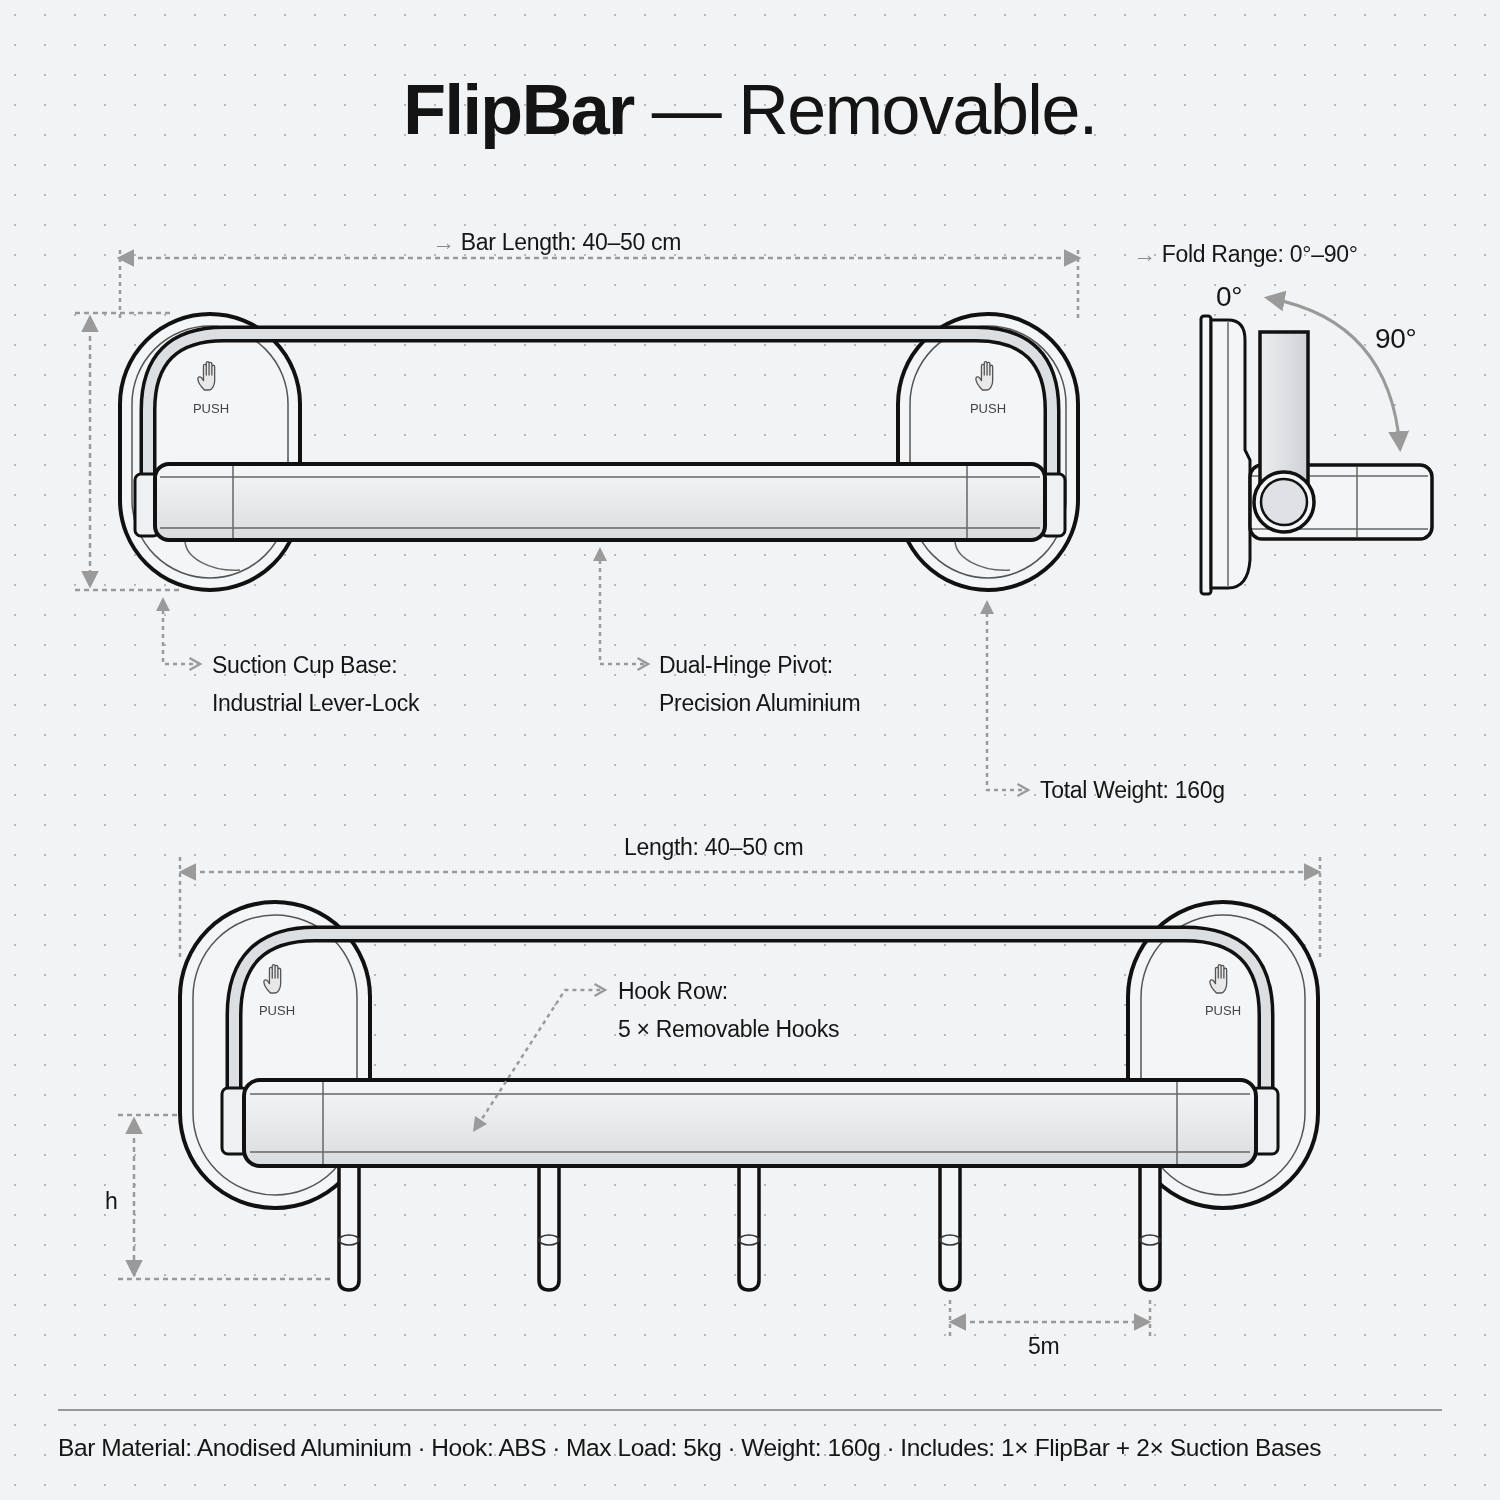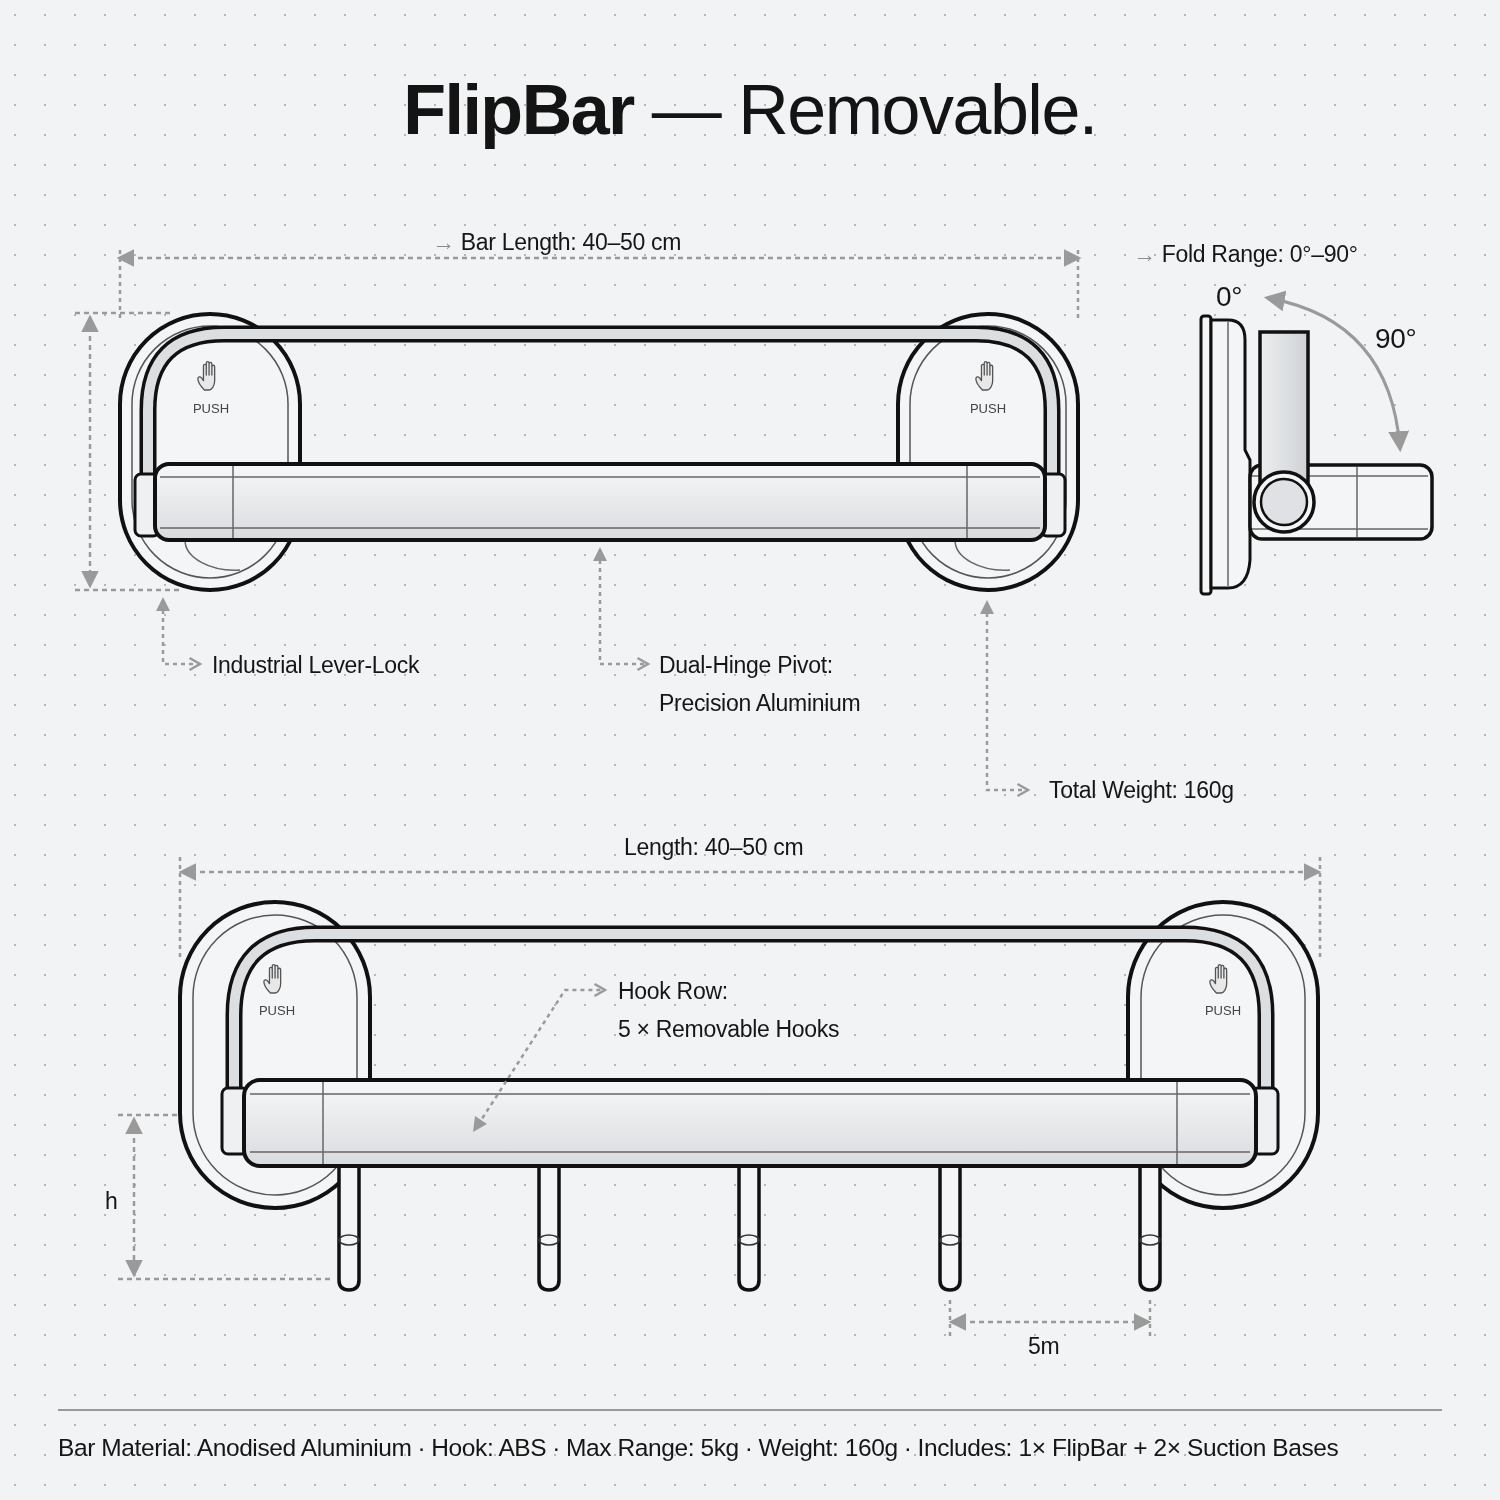--- a/index.html
+++ b/index.html
@@ -197,36 +197,37 @@
   <span class="arrow">→</span><span>Bar Length: 40–50 cm</span>
 </div>
 
 <div class="label" style="left:1133px; top:235px;">
   <span class="arrow">→</span><span>Fold Range: 0°–90°</span>
 </div>
 <div class="label small" style="left:1216px; top:278px;">0°</div>
 <div class="label small" style="left:1375px; top:320px;">90°</div>
 
 <div class="label" style="left:212px; top:646px;">
+  <div>Suction Cup Base:</div>
   <div>Industrial Lever-Lock</div>
 </div>
 
 <div class="label" style="left:659px; top:646px;">
   <div>Dual-Hinge Pivot:</div>
   <div>Precision Aluminium</div>
 </div>
 
-<div class="label" style="left:1040px; top:771px;margin-left:9px;">Total Weight: 160g</div>
+<div class="label" style="left:1040px; top:771px;">Total Weight: 160g</div>
 
 <div class="label" style="left:624px; top:828px;">Length: 40–50 cm</div>
 
 <div class="label" style="left:618px; top:972px;">
   <div>Hook Row:</div>
   <div>5 × Removable Hooks</div>
 </div>
 
 <div class="label" style="left:105px; top:1182px;">h</div>
 <div class="label" style="left:1028px; top:1327px;">5m</div>
 
 <div class="divider"></div>
 <div class="footer">
-  <b>Bar Material:</b> <span>Anodised Aluminium</span><span class="sep">·</span><b>Hook:</b> <span>ABS</span><span class="sep">·</span><b>Max Range:</b> <span>5kg</span><span class="sep">·</span><b>Weight:</b> <span>160g</span><span class="sep">·</span><b>Includes:</b> <span>1× FlipBar + 2× Suction Bases</span>
+  <b>Bar Material:</b> <span>Anodised Aluminium</span><span class="sep">·</span><b>Hook:</b> <span>ABS</span><span class="sep">·</span><b>Max Load:</b> <span>5kg</span><span class="sep">·</span><b>Weight:</b> <span>160g</span><span class="sep">·</span><b>Includes:</b> <span>1× FlipBar + 2× Suction Bases</span>
 </div>
 
 </body></html>

